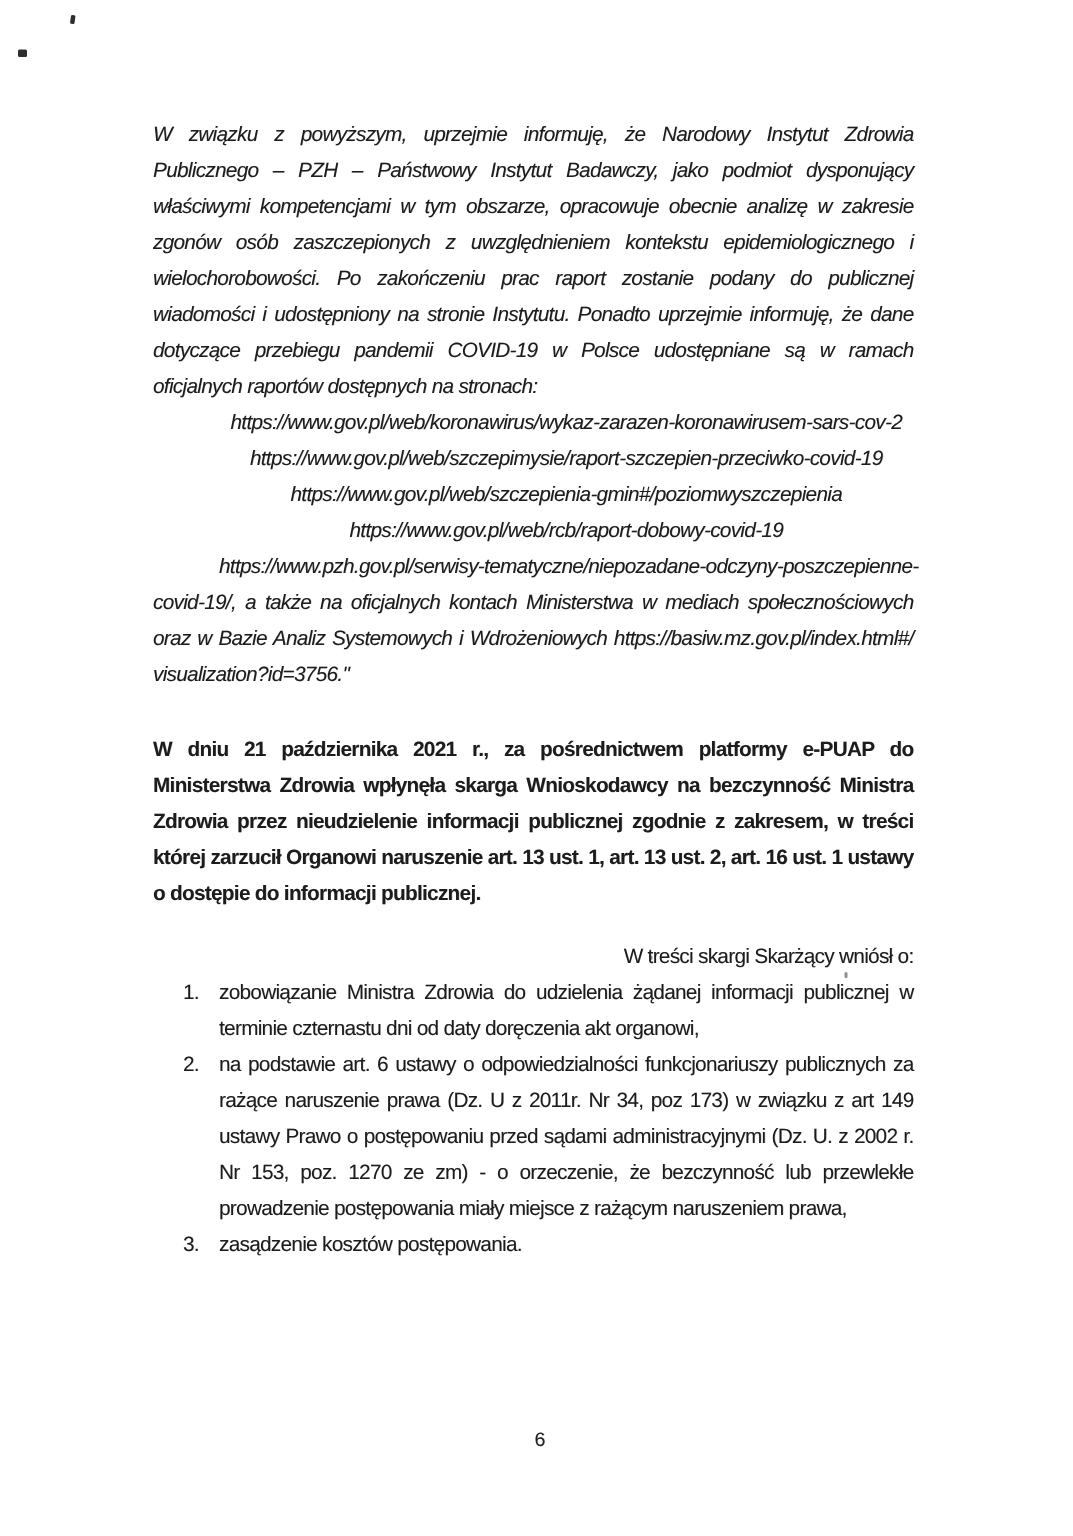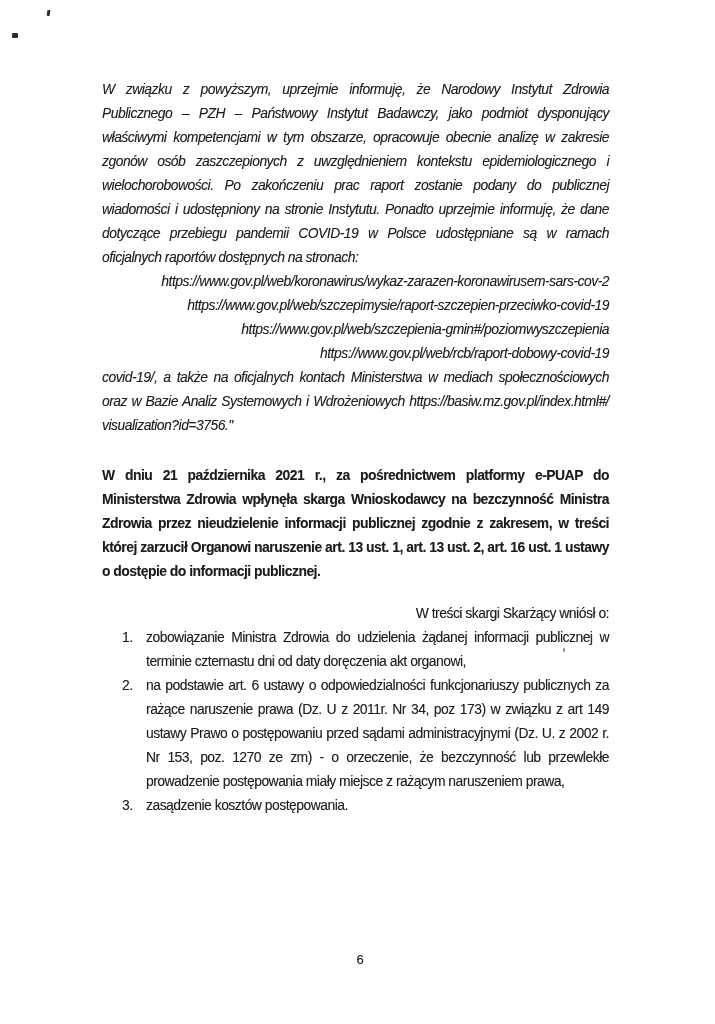--- a/index.html
+++ b/index.html
@@ -28,21 +28,21 @@
   }
   .quote-block {
     font-style: italic;
   }
   .para {
     margin: 0;
     text-align: justify;
   }
   .url-line {
     white-space: nowrap;
-    text-align: right;
+    text-align: center;
     margin-left: 44px;
   }
   .closing-line {
     text-align: justify;
     text-align-last: justify;
   }
   .closing-line.last {
     text-align-last: left;
   }
   .complaint-para {
@@ -100,20 +100,21 @@
       <p class="para">W związku z powyższym, uprzejmie informuję, że Narodowy Instytut Zdrowia Publicznego – PZH – Państwowy Instytut Badawczy, jako podmiot dysponujący właściwymi kompetencjami w tym obszarze, opracowuje obecnie analizę w zakresie zgonów osób zaszczepionych z uwzględnieniem kontekstu epidemiologicznego i wielochorobowości. Po zakończeniu prac raport zostanie podany do publicznej wiadomości i udostępniony na stronie Instytutu. Ponadto uprzejmie informuję, że dane dotyczące przebiegu pandemii COVID-19 w Polsce udostępniane są w ramach oficjalnych raportów dostępnych na stronach:</p>
 
       <div>
         <div class="url-line">https://www.gov.pl/web/koronawirus/wykaz-zarazen-koronawirusem-sars-cov-2</div>
         <div class="url-line">https://www.gov.pl/web/szczepimysie/raport-szczepien-przeciwko-covid-19</div>
         <div class="url-line">https://www.gov.pl/web/szczepienia-gmin#/poziomwyszczepienia</div>
         <div class="url-line">https://www.gov.pl/web/rcb/raport-dobowy-covid-19</div>
       </div>
 
       <div>
+        <div class="url-line">https://www.pzh.gov.pl/serwisy-tematyczne/niepozadane-odczyny-poszczepienne-</div>
         <div class="closing-line">covid-19/, a także na oficjalnych kontach Ministerstwa w mediach społecznościowych</div>
         <div class="closing-line">oraz w Bazie Analiz Systemowych i Wdrożeniowych https://basiw.mz.gov.pl/index.html#/</div>
         <div class="closing-line last">visualization?id=3756."</div>
       </div>
     </div>
 
     <p class="para complaint-para">W dniu 21 października 2021 r., za pośrednictwem platformy e-PUAP do Ministerstwa Zdrowia wpłynęła skarga Wnioskodawcy na bezczynność Ministra Zdrowia przez nieudzielenie informacji publicznej zgodnie z zakresem, w treści której zarzucił Organowi naruszenie art. 13 ust. 1, art. 13 ust. 2, art. 16 ust. 1 ustawy o dostępie do informacji publicznej.</p>
 
     <div class="demands-intro">W  treści skargi Skarżący wniósł o:</div>
 

